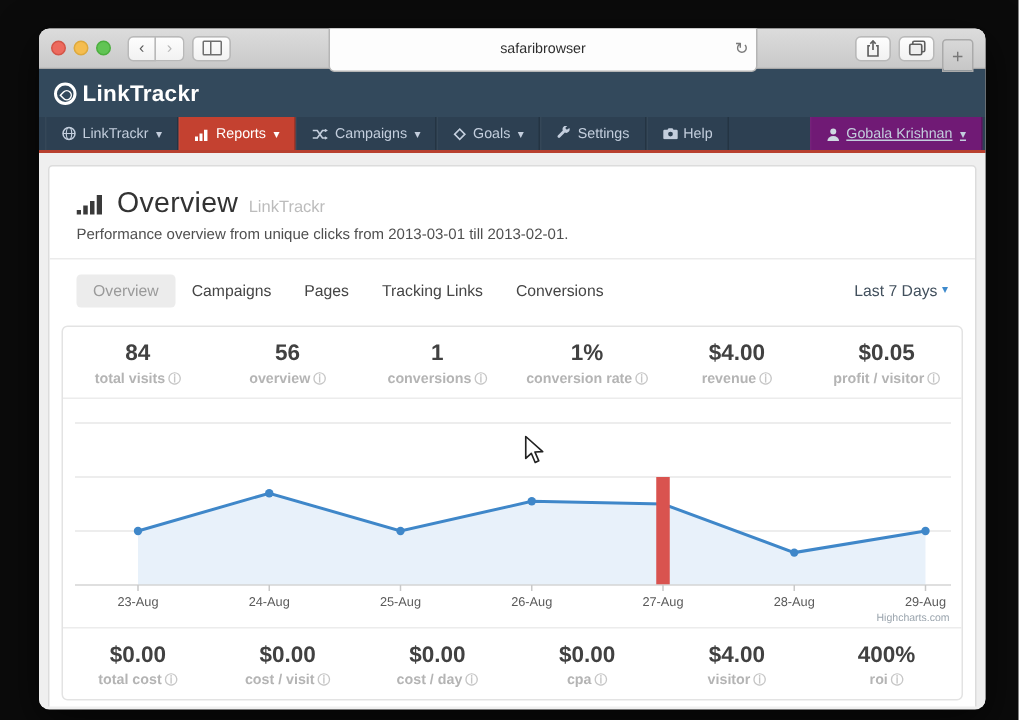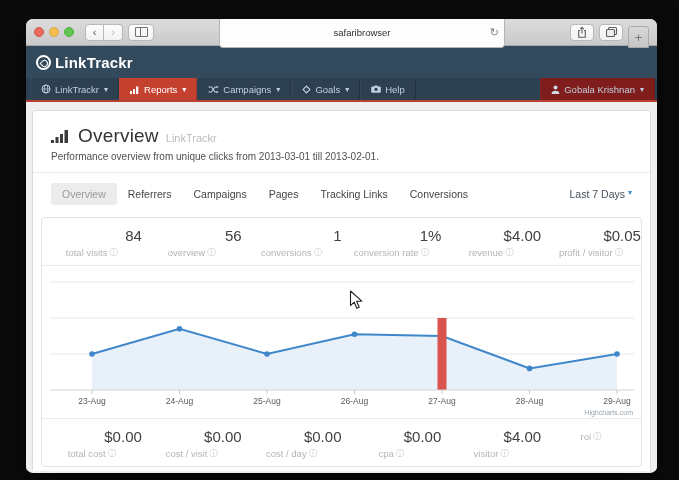--- a/index.html
+++ b/index.html
@@ -75,21 +75,21 @@
   }
   .nav-item {
     display:flex; align-items:center; gap:4px; padding:0 10px;
     color:#c3cedd; font-size:9.5px; cursor:default;
     border-right:1px solid rgba(0,0,0,.18); border-left:1px solid rgba(255,255,255,.04);
     white-space:nowrap;
   }
   .nav-item .caret { font-size:8px; margin-left:1px; }
   .nav-item.active { background:#c44130; color:#fff; }
   .nav-item svg { display:block; }
-  .nav-user { margin-left:auto; background:#7f1d1d; margin-right:2px; }
+  .nav-user { margin-left:auto; background:#701a75; margin-right:2px;text-decoration:underline; }
   
   .page { height:369px; background:#efefef; overflow:hidden; }
   .panel {
     margin:8px 6px 0; background:#fff; border:1px solid #dcdcdc; border-radius:3px;
     height:600px;
   }
   .panel-head { padding:14px 18px 10px; border-bottom:1px solid #ebebeb; }
   .title-row { display:flex; align-items:baseline; gap:7px; }
   .title-icon { align-self:center; }
   .page-title { font-size:19px; color:#333; font-weight:normal; letter-spacing:.2px; }
@@ -99,21 +99,21 @@
   .tab {
     font-size:10.5px; color:#454545; padding:5px 11px; border-radius:3px; cursor:default;
     white-space:nowrap;
   }
   .tab.active { background:#ececec; color:#9a9a9a; }
   .date-range { margin-left:auto; font-size:10.5px; color:#42505d; display:flex; align-items:flex-start; gap:3px; }
   .date-range .caret { color:#3e8acc; font-size:8px; }
   
   .card { margin:4px 8px 8px; border:1px solid #e3e3e3; border-radius:4px; background:#fff; }
   .stats-row { display:flex; padding:9px 0 7px; }
-  .stat { flex:1; text-align:right; }
+  .stat { flex:1; text-align:center;font-weight:bold; }
   .stat-value { font-size:15px; color:#414141; }
   .stat-label { font-size:9.5px; color:#b4b4b4; margin-top:3px; display:flex; justify-content:center; align-items:center; gap:2px; }
   .info-ic { font-size:8.5px; color:#c6c6c6; line-height:1; }
   .divider { border-top:1px solid #ececec; }
   
   .chart-section { height:152px; position:relative; }
   .chart-section svg { display:block; width:100%; height:100%; }
   .chart-credit { position:absolute; right:8px; bottom:2px; font-size:7px; color:#9aa4ad; }
   
   .cursor { position:absolute; left:349px; top:290px; z-index:50; pointer-events:none; }
@@ -210,20 +210,28 @@
         <span>
           <svg width="9" height="9" viewBox="0 0 9 9">
             <rect x="2.1" y="2.1" width="4.8" height="4.8" transform="rotate(45 4.5 4.5)" fill="none" stroke="#c3cedd" stroke-width="1.1"></rect>
           </svg>
         </span>
         <span>Goals</span>
         <span class="caret">▾</span>
       </div>
       <div class="nav-item">
         <span>
+          <svg width="10" height="10" viewBox="0 0 10 10">
+            <path d="M8.6,1.4 a2.3,2.3 0 0 1 -3,3 L2.3,7.7 a1,1 0 0 1 -1.4,-1.4 L4.2,3 a2.3,2.3 0 0 1 3,-3 L5.8,1.4 L6.9,2.5 Z" fill="#c3cedd"></path>
+          </svg>
+        </span>
+        <span>Settings</span>
+      </div>
+      <div class="nav-item">
+        <span>
           <svg width="10" height="8" viewBox="0 0 10 8">
             <path d="M3,1.5 L3.7,0.5 H6.3 L7,1.5 H9 a0.8,0.8 0 0 1 0.8,0.8 V7 a0.8,0.8 0 0 1 -0.8,0.8 H1 A0.8,0.8 0 0 1 0.2,7 V2.3 A0.8,0.8 0 0 1 1,1.5 Z" fill="#c3cedd"></path>
             <circle cx="5" cy="4.4" r="1.6" fill="#2d4052"></circle>
           </svg>
         </span>
         <span>Help</span>
       </div>
       <div class="nav-item nav-user">
         <span>
           <svg width="9" height="9" viewBox="0 0 9 9">
@@ -248,21 +256,20 @@
             <rect x="13.5" y="1" width="3.5" height="13" fill="#3a3a3a"></rect>
           </svg>
           <span class="page-title">Overview</span>
           <span class="title-suffix">LinkTrackr</span>
         </div>
         <div class="subtitle">Performance overview from unique clicks from 2013-03-01 till 2013-02-01.</div>
       </div>
 
       <div class="tabs-row" id="tabs-row">
         <div class="tab active">Overview</div>
-          <div class="tab">Referrers</div>
           <div class="tab">Campaigns</div>
           <div class="tab">Pages</div>
           <div class="tab">Tracking Links</div>
           <div class="tab">Conversions</div>
           <div class="date-range" id="date-range">
           <span>Last 7 Days</span>
           <span class="caret">▾</span>
         </div>
       </div>
 
@@ -376,20 +383,21 @@
               </div>
             </div>
             <div class="stat">
               <div class="stat-value">$4.00</div>
               <div class="stat-label">
                 <span>visitor</span>
                 <span class="info-ic">ⓘ</span>
               </div>
             </div>
             <div class="stat">
+              <div class="stat-value">400%</div>
               <div class="stat-label">
                 <span>roi</span>
                 <span class="info-ic">ⓘ</span>
               </div>
             </div>
           </div>
       </div>
 
     </div>
   </div>

